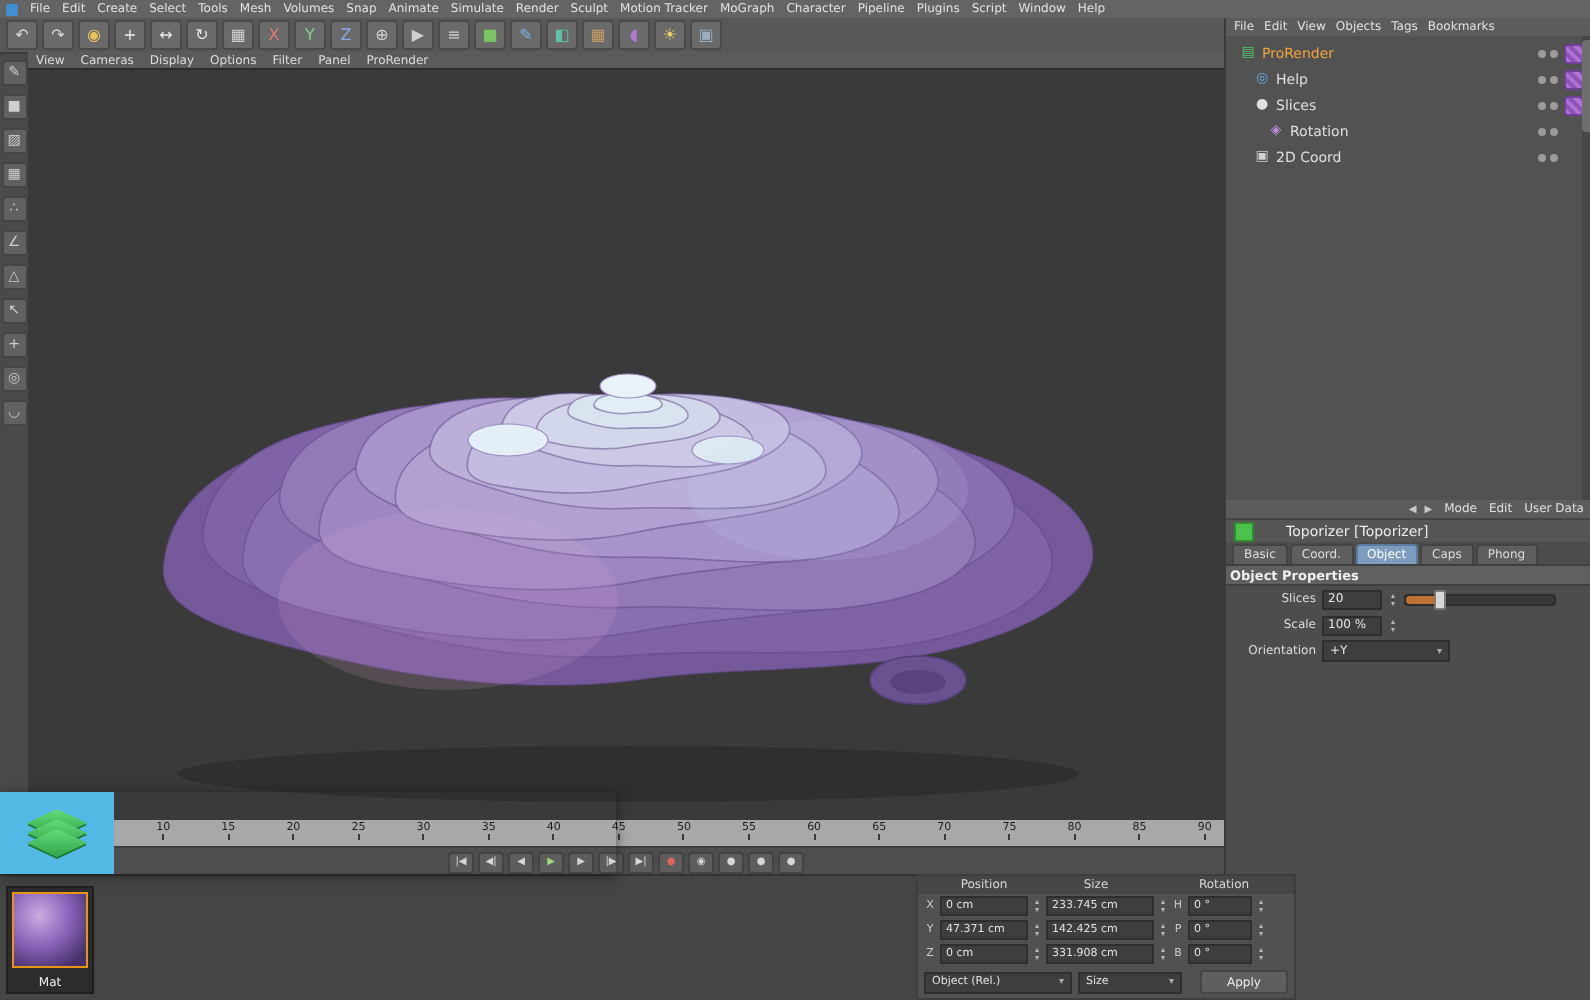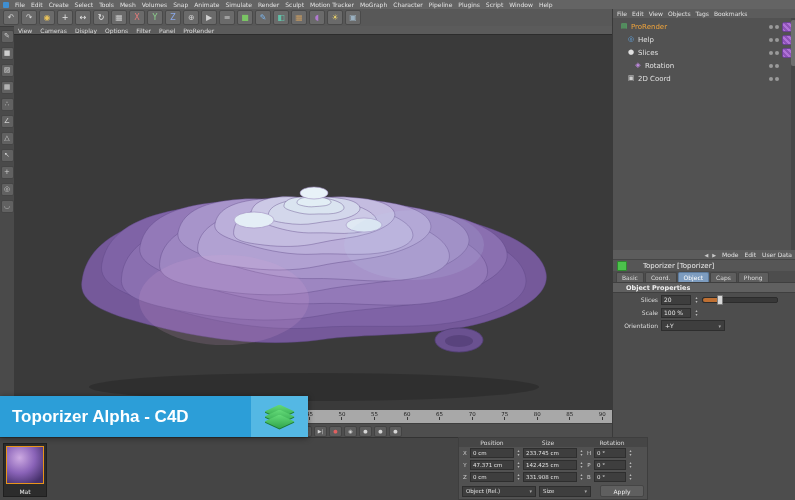--- a/index.html
+++ b/index.html
@@ -62,21 +62,21 @@
   .attr-modebar{height:9px;background:#5c5c5c;display:flex;gap:6px;align-items:center;
                 padding:0 4px;font-size:6px;color:#e0e0e0;}
   .attr-nav{margin-left:auto;display:flex;gap:4px;font-size:5px;color:#c8c8c8;}
   .attr-title{height:11px;display:flex;align-items:center;gap:16px;font-size:7px;color:#ececec;
               background:#565656;padding:0 4px;border-top:1px solid #454545;}
   .attr-obj-icon{width:8px;height:8px;background:#4cc24c;border:1px solid #2e8a2e;border-radius:1px;flex:none;}
   .attr-tabs{height:11px;display:flex;align-items:flex-end;gap:1px;padding:0 3px;font-size:6px;background:#4d4d4d;}
   .atab{padding:1px 5px;background:#5e5e5e;color:#dcdcdc;border-radius:2px 2px 0 0;border:1px solid #444;border-bottom:none;}
   .atab.active{background:#7d9cbf;color:#fff;border-color:#5c7b9e;}
   .attr-section{height:9px;background:#606060;font-size:6.5px;font-weight:bold;color:#f0f0f0;
-                display:flex;align-items:center;padding-left:13px;border-top:1px solid #3f3f3f;border-bottom:1px solid #3f3f3f;}
+                display:flex;align-items:center;padding-left:2px;border-top:1px solid #3f3f3f;border-bottom:1px solid #3f3f3f;}
   .arow{height:13px;display:flex;align-items:center;gap:3px;padding:0 5px;font-size:6px;color:#dcdcdc;}
   .alabel{width:40px;text-align:right;flex:none;}
   .afield{background:#3e3e3e;border:1px solid #2e2e2e;height:8px;min-width:24px;display:flex;
           align-items:center;padding:0 2px;color:#e6e6e6;}
   .spin{width:5px;height:9px;display:flex;flex-direction:column;align-items:center;justify-content:center;
         font-size:4px;color:#b8b8b8;line-height:0.9;}
   .spin::before{content:"▴";}
   .spin::after{content:"▾";}
   .slider{position:relative;width:74px;height:4px;background:#383838;border:1px solid #2c2c2c;border-radius:2px;}
   .slider-fill{position:absolute;left:0;top:0;height:100%;background:#bf7033;border-radius:2px 0 0 2px;}
@@ -507,21 +507,20 @@
           <span>Object (Rel.)</span>
         </span>
       <span class="cselect csel2">
           <span>Size</span>
         </span>
       <span class="apply-btn">Apply</span>
     </div>
   </div>
 
   <div class="banner">
-    <div class="banner-main">Toporizer Alpha - C4D</div>
     <div class="banner-icon-box">
       <div class="layers-stack">
         <div class="layer-diamond"></div>
         <div class="layer-diamond"></div>
         <div class="layer-diamond"></div>
       </div>
     </div>
   </div>
 
 </div>

